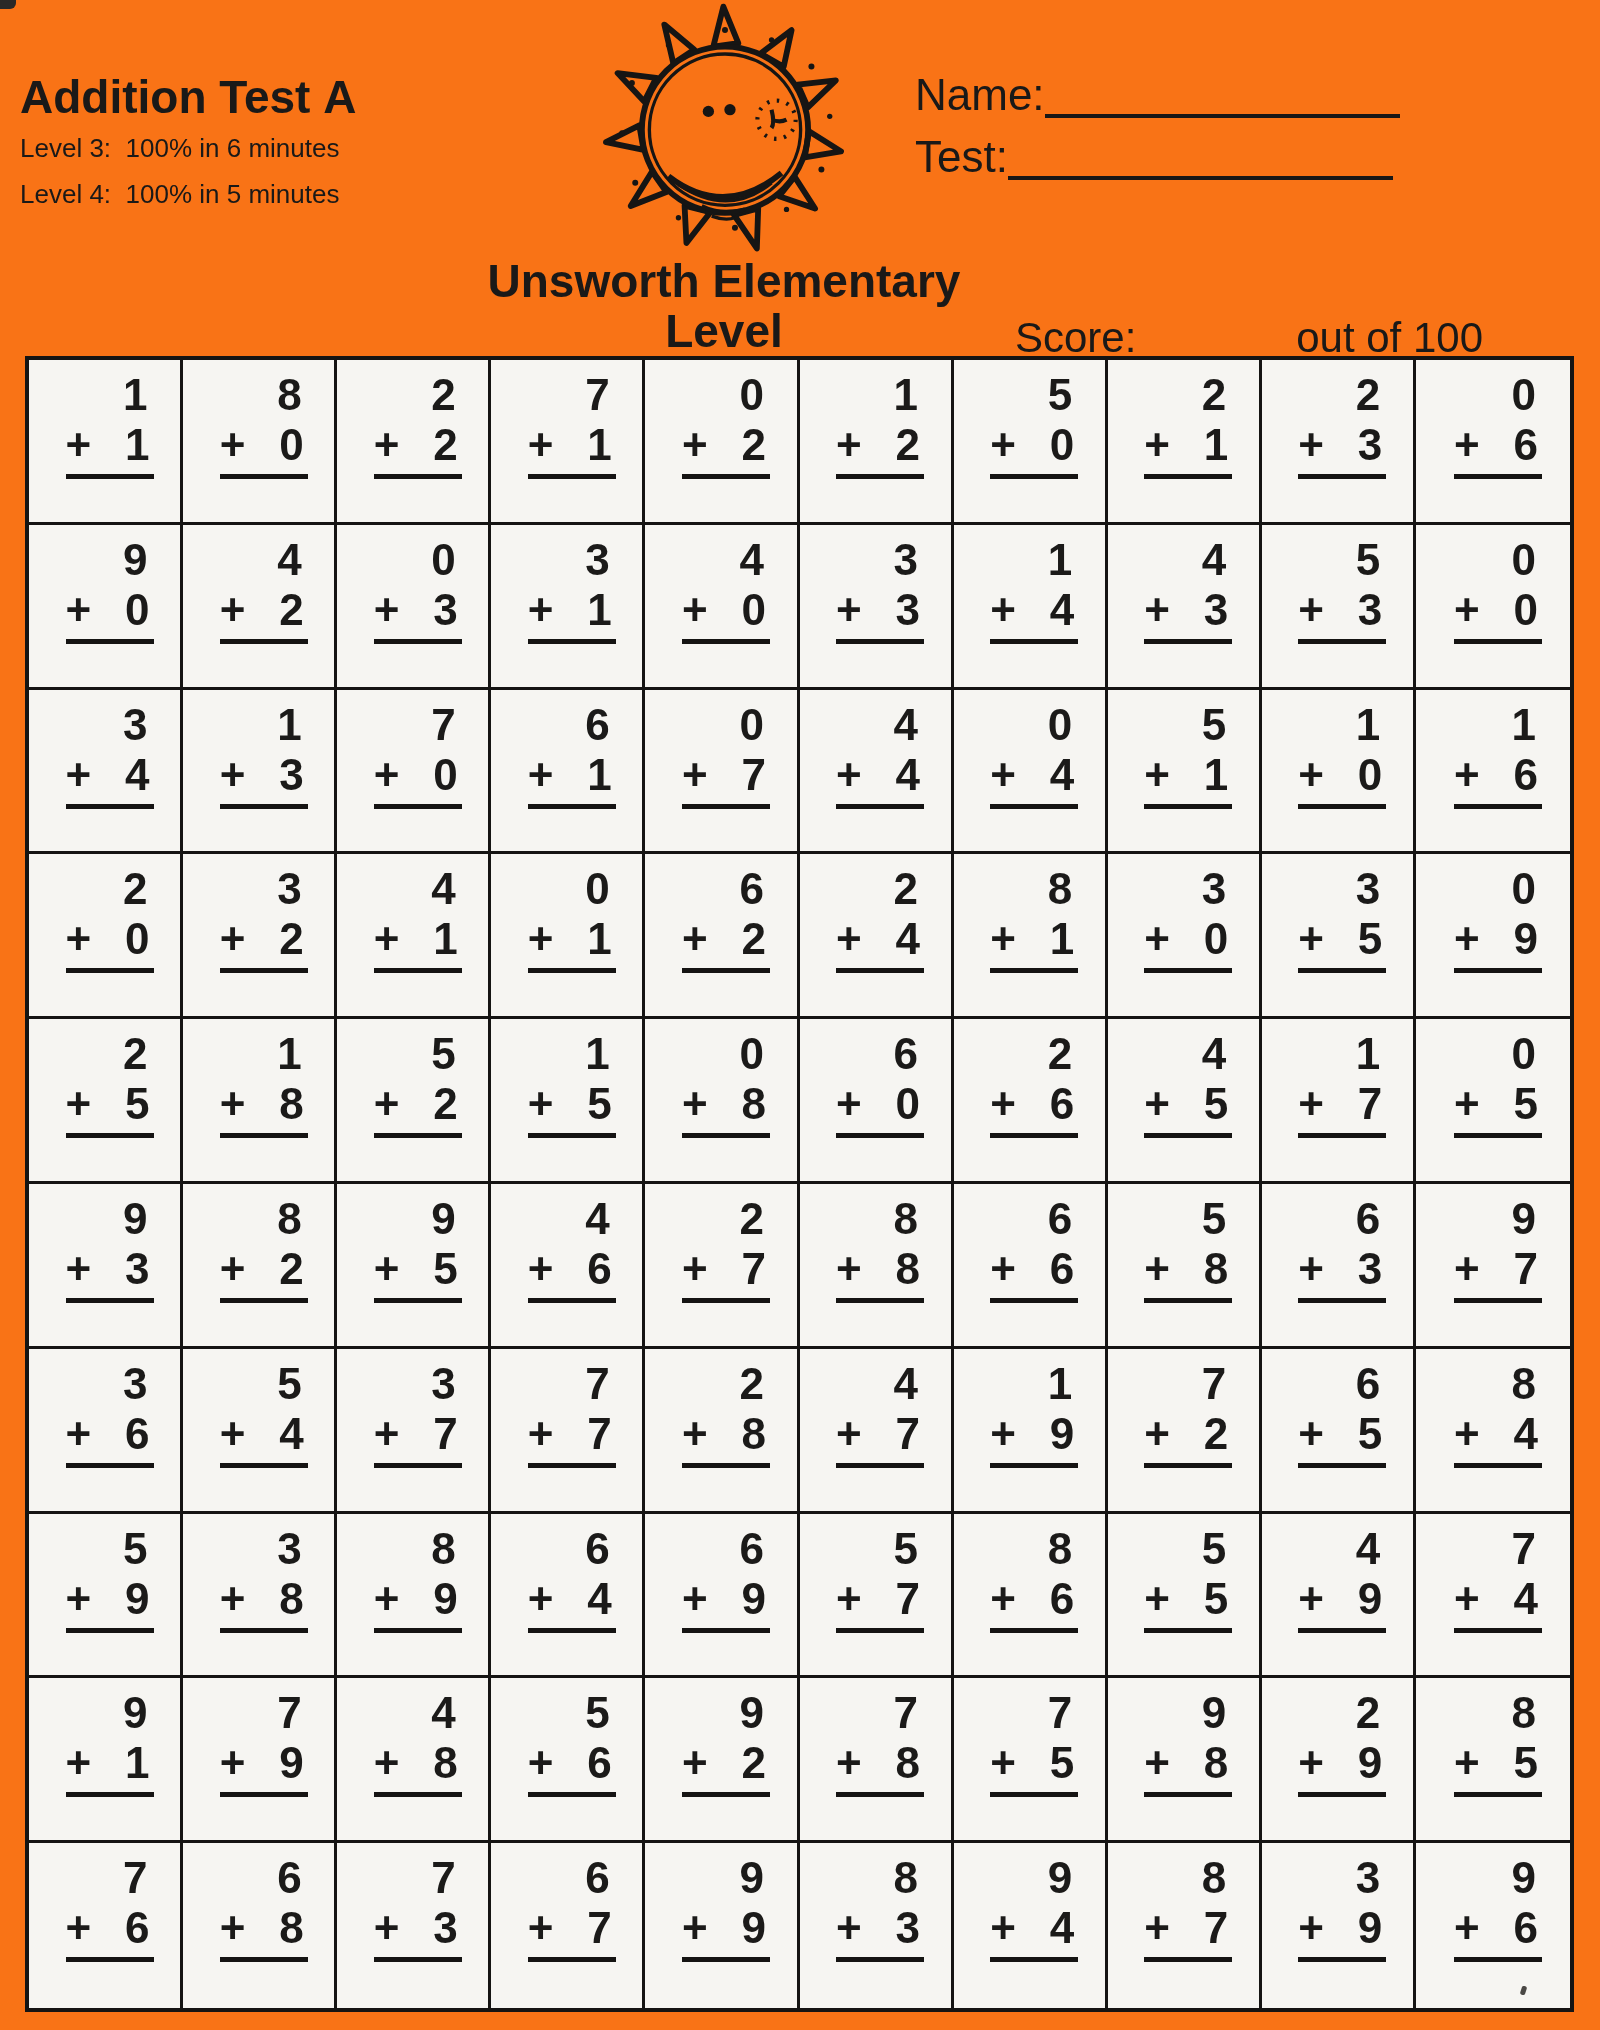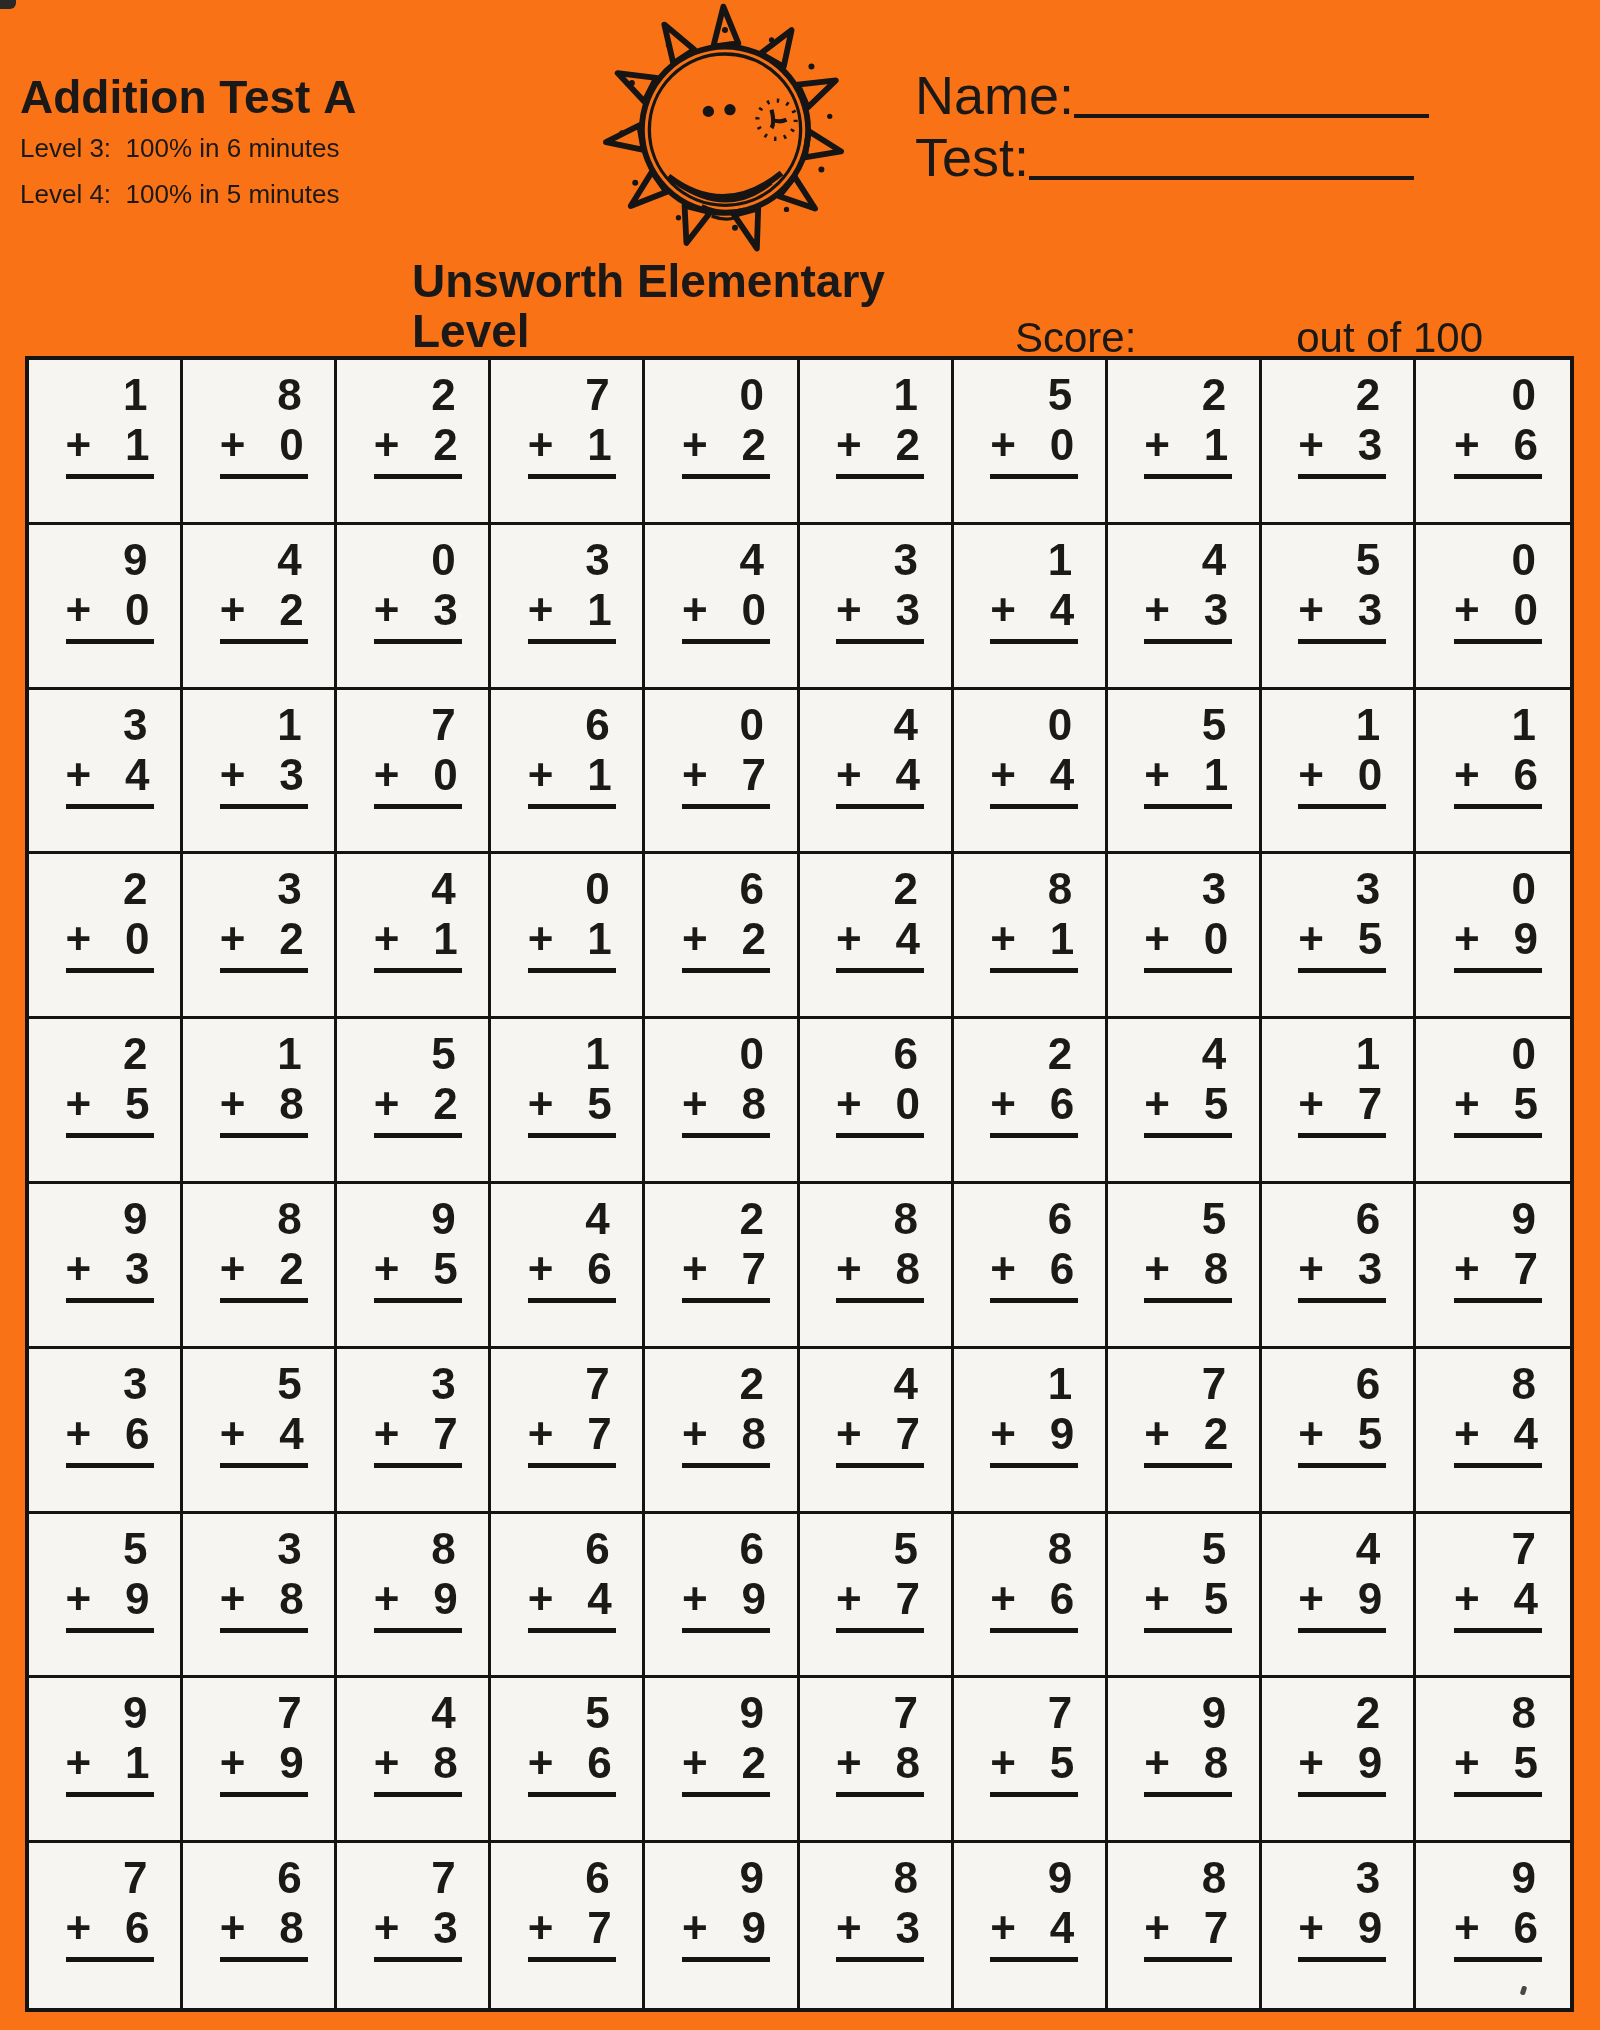--- a/index.html
+++ b/index.html
@@ -14,28 +14,28 @@
   .test-title{font-size:46px;font-weight:600;letter-spacing:0;}
   .test-title b{font-weight:800;}
   .level{font-size:26px;line-height:44px;white-space:pre;margin-top:2px;}
   .level:first-of-type{margin-top:10px;}
 
   .sun{position:absolute;left:558px;top:0px;width:334px;height:256px;}
   .sun svg{width:100%;height:100%;}
 
   .name-date{position:absolute;left:915px;top:56px;}
   .nd-row{display:flex;align-items:flex-end;height:62px;}
-  .nd-label{font-size:54px;line-height:46px;}
+  .nd-label{font-size:44px;line-height:46px;}
   .nd-line{display:inline-block;height:38px;border-bottom:4px solid #181716;}
   .nd-line.name{width:355px;}
   .nd-line.date{width:385px;}
 
   .school{
-    position:absolute;left:412px;top:256px;width:700px;
-    font-size:46px;font-weight:700;line-height:50px;
+    position:absolute;left:374px;top:256px;width:700px;
+    text-align:center;font-size:46px;font-weight:700;line-height:50px;
   }
   .score-row{
     position:absolute;left:1015px;top:315px;width:468px;
     display:flex;justify-content:space-between;align-items:flex-end;
     font-size:42px;line-height:46px;
     border-bottom:5px solid #181716;padding-bottom:3px;
   }
 
   
   .grid{

